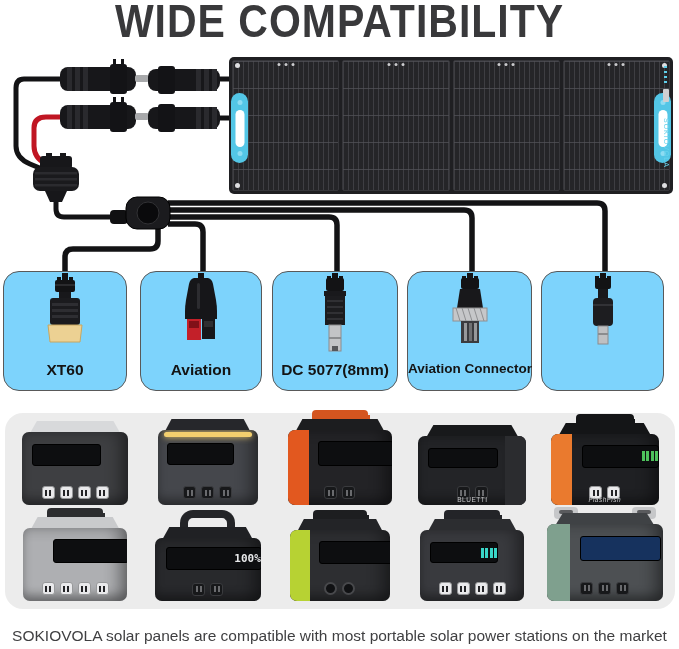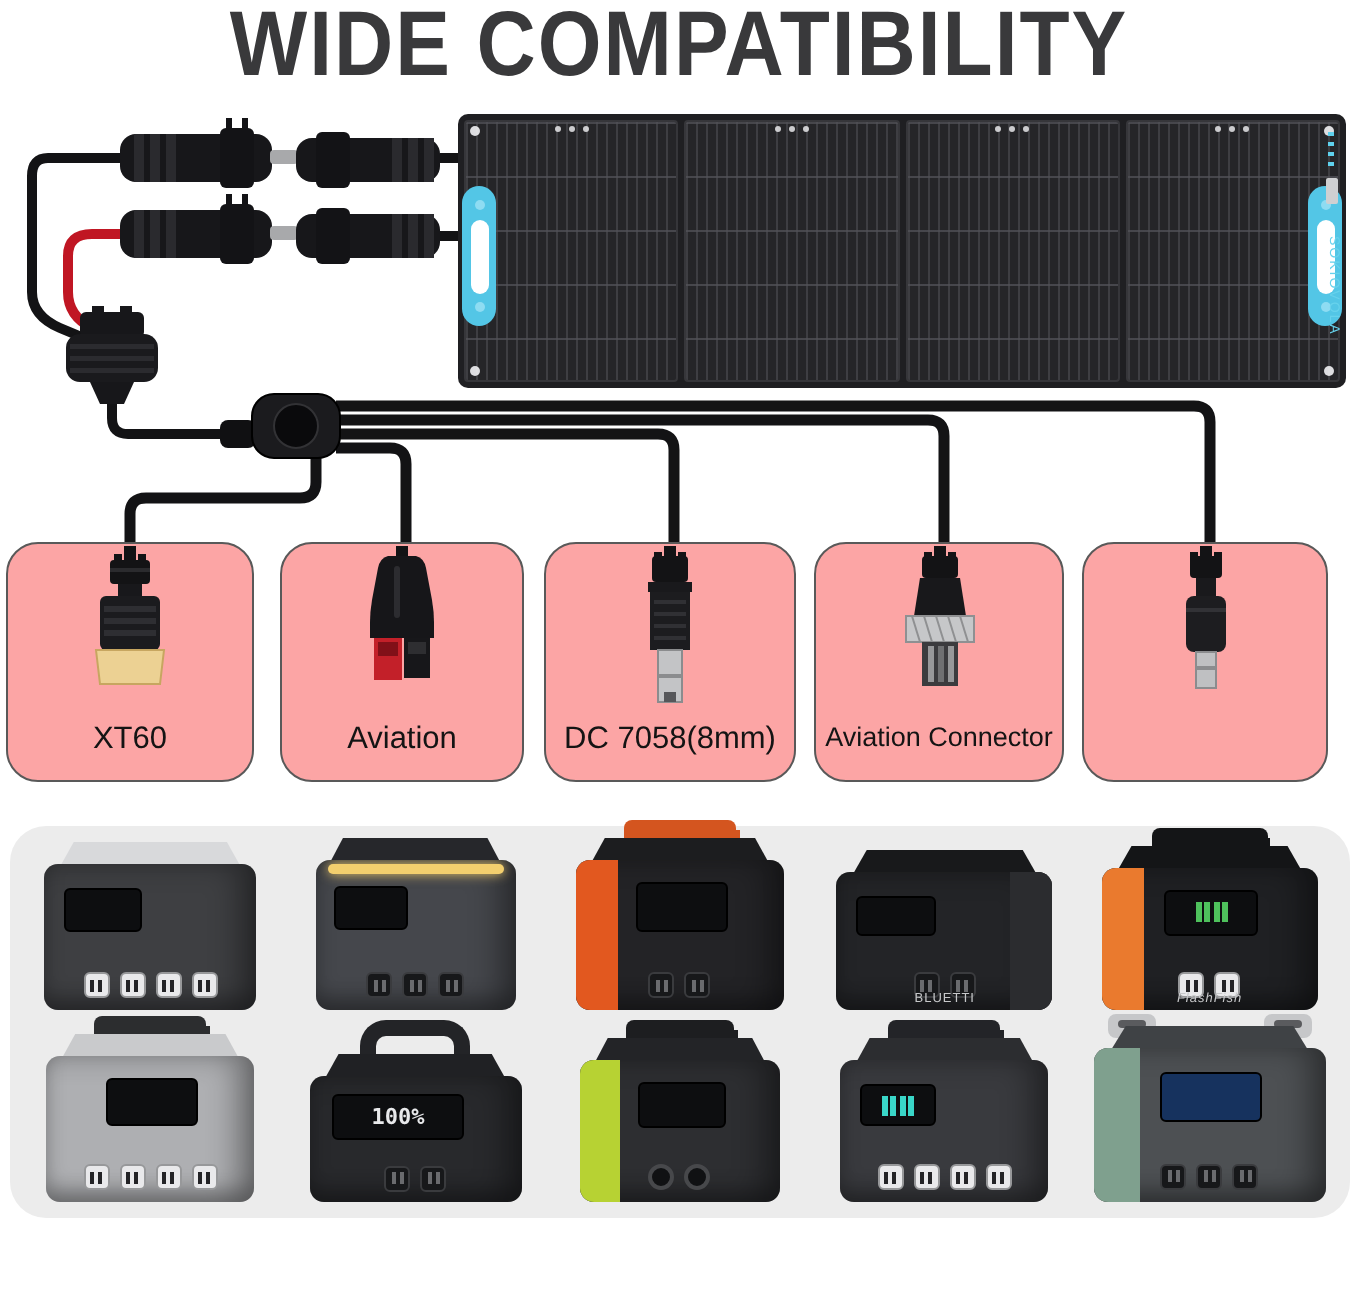--- a/index.html
+++ b/index.html
@@ -28,40 +28,40 @@
     width:9px;height:37px;background:#fff;border-radius:5px;}
   .handle::before{content:"";position:absolute;left:50%;top:7px;transform:translateX(-50%);
     width:5px;height:5px;border-radius:50%;background:#8edcf2;box-shadow:0 51px 0 #8edcf2;}
   .handle.left{left:2px}.handle.right{right:2px}
   .panel-brand{position:absolute;right:3px;bottom:26px;writing-mode:vertical-rl;
     font-size:7px;color:#67d2ec;letter-spacing:1px;z-index:4;}
   .panel-ind{position:absolute;right:6px;top:9px;width:3px;height:19px;z-index:4;
     background:repeating-linear-gradient(180deg,#5fd0ec 0 2px,transparent 2px 5px);}
   .panel-tag{position:absolute;right:4px;top:32px;width:6px;height:13px;background:#cfd0d2;border-radius:1px;z-index:4;}
   
-  .card{position:absolute;height:120px;background:#fca5a5;border:1.5px solid #595959;
-    border-radius:16px;box-sizing:border-box;z-index:3;text-align:center;}
+  .card{position:absolute;height:120px;background:#7dd3fc;border:1.5px solid #595959;
+    border-radius:16px;box-sizing:border-box;z-index:3;text-align:center;font-weight:bold;}
   .card-art{margin-top:1px;height:88px;}
   .card-label{font-size:15.5px;color:#141414;white-space:nowrap;}
   
   .stations{position:absolute;left:5px;top:413px;width:670px;height:196px;
     background:#ececec;border-radius:18px;z-index:1;
     display:grid;grid-template-columns:repeat(5,1fr);grid-template-rows:1fr 1fr;
     padding:6px 4px;box-sizing:border-box;}
   .cell{display:flex;align-items:flex-end;justify-content:center;padding-bottom:8px;}
   .dev{position:relative;}
   .d-top{position:absolute;top:0;left:7%;width:86%;height:13px;
     clip-path:polygon(8% 0,92% 0,100% 100%,0 100%);}
   .d-body{position:absolute;top:11px;left:0;right:0;bottom:0;border-radius:7px;overflow:hidden;
     box-shadow:inset -10px 0 14px rgba(0,0,0,.30), inset 0 -6px 10px rgba(0,0,0,.28);}
   .d-accent{position:absolute;top:0;bottom:0;width:20%;
     background-image:repeating-linear-gradient(180deg, rgba(0,0,0,.38) 0 2px, transparent 2px 6px);}
   .d-light{position:absolute;top:2px;left:6%;width:88%;height:5px;border-radius:3px;}
   .d-screen{position:absolute;background:#0d0e10;border:1px solid #000;border-radius:3px;
-    display:flex;align-items:center;justify-content:center;gap:2px;}
+    display:flex;align-items:center;justify-content:flex-end;gap:2px;padding-left:30px;}
   .d-screen span{font-size:11px;font-weight:bold;font-family:"DejaVu Sans Mono",monospace;}
   .d-batt{display:flex;gap:1.5px;align-items:center;}
   .d-batt i{width:3px;height:10px;}
   .d-outlets{position:absolute;bottom:8%;left:8%;right:8%;display:flex;gap:5px;justify-content:center;}
   .ol{width:13px;height:13px;box-sizing:border-box;border-radius:3px;display:flex;gap:2px;
       align-items:center;justify-content:center;}
   .ol.light{background:#e9e9eb;border:1px solid #97989a;}
   .ol.light i{width:2px;height:6px;background:#232326;}
   .ol.dark{background:#17181a;border:1px solid #3a3b3e;}
   .ol.dark i{width:2px;height:6px;background:#6a6b6e;}
@@ -235,21 +235,21 @@
     <rect x="21" y="18" width="22" height="5" fill="#19191c"></rect>
     <rect x="22" y="23" width="20" height="29" fill="#1c1c1f"></rect>
     <rect x="24" y="27" width="16" height="2" fill="#303034"></rect>
             <rect x="24" y="33" width="16" height="2" fill="#303034"></rect>
             <rect x="24" y="39" width="16" height="2" fill="#303034"></rect>
             <rect x="24" y="45" width="16" height="2" fill="#303034"></rect>
     <rect x="26" y="52" width="12" height="26" fill="#c3c4c6" stroke="#8b8c8e"></rect>
     <rect x="26" y="64" width="12" height="2" fill="#8b8c8e"></rect>
     <rect x="29" y="73" width="6" height="5" fill="#56575a"></rect>
           </svg></div>
-        <div class="card-label">DC 7058(8mm)</div>
+        <div class="card-label">DC 5077(8mm)</div>
       </div>
       <div class="card" style="left: 407px; top: 271px; width: 125px;">
         <div class="card-art"><svg width="64" height="88" viewBox="0 0 64 88">
             <rect x="29" y="0" width="6" height="7" fill="#131315"></rect>
             <rect x="24" y="3" width="4" height="4" fill="#131315"></rect>
             <rect x="30" y="3" width="4" height="4" fill="#131315"></rect>
             <rect x="36" y="3" width="4" height="4" fill="#131315"></rect>
             <rect x="23" y="5" width="18" height="11" rx="2" fill="#131315"></rect>
     <path d="M22,16 h20 l3,19 h-26 z" fill="#18181b"></path>
     <rect x="15" y="35" width="34" height="13" fill="#c6c7c9" stroke="#8f9092"></rect>
@@ -529,13 +529,14 @@
               <div class="ol dark">
                 <i></i>
                 <i></i>
               </div>
             </div>
           </div>
         </div>
       </div>
     </div>
 
+  <div class="caption">SOKIOVOLA solar panels are compatible with most portable solar power stations on the market</div>
 </div>
 
 </body></html>

